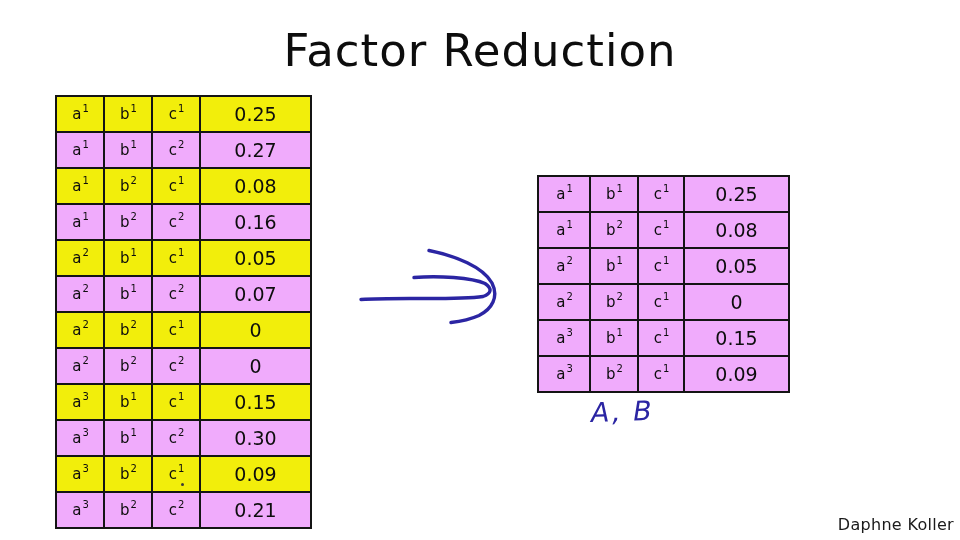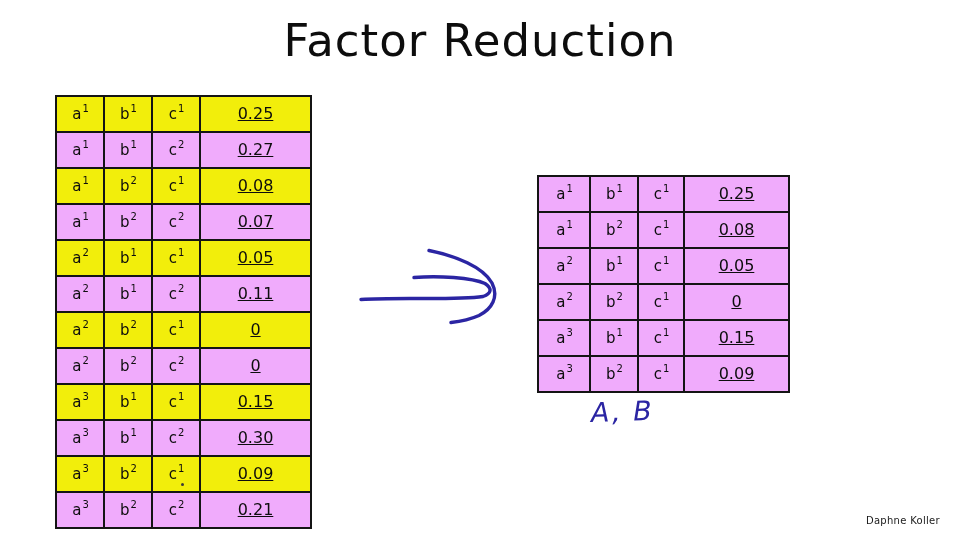--- a/index.html
+++ b/index.html
@@ -1,50 +1,50 @@
 <!DOCTYPE html>
 <html style="--hl: #f2ee0b; --ink: #2b25a3;"><head>
 <meta charset="utf-8">
 <style>
   html,body{margin:0;padding:0;background:#ffffff;}
   .stage{
     position:relative;width:960px;height:540px;background:#ffffff;overflow:hidden;
     font-family:"DejaVu Sans","Liberation Sans",sans-serif;color:#111;
   }
   .title{
-    position:absolute;top:14px;left:0;width:100%;
+    position:absolute;top:24px;left:0;width:100%;
     text-align:center;font-size:45px;font-weight:500;letter-spacing:1px;color:#0d0d0d;
   }
   table.factor{position:absolute;border-collapse:collapse;background:#f0abfc;}
   table.factor td{
     border:2.4px solid #141414;text-align:center;vertical-align:middle;
     padding:0;font-size:15px;color:#0d0d0d;height:34px;line-height:34px;
   }
   table.factor tr.hl td{background:var(--hl,#f2ee0b);}
   table.factor td sup{font-size:10px;line-height:0;position:relative;top:-1px;left:1px;}
-  table.factor td.val{font-size:16px;text-decoration:underline;}
+  table.factor td.val{font-size:19px;}
   #left-table{left:55px;top:95px;}
   #left-table td:nth-child(1){width:46px;}
   #left-table td:nth-child(2){width:46px;}
   #left-table td:nth-child(3){width:46px;}
   #left-table td:nth-child(4){width:109px;}
   #right-table{left:537px;top:175px;}
   #right-table td:nth-child(1){width:50px;}
   #right-table td:nth-child(2){width:46px;}
   #right-table td:nth-child(3){width:44px;}
   #right-table td:nth-child(4){width:103px;}
   .arrow-svg{position:absolute;left:340px;top:228px;width:175px;height:105px;}
   .arrow-svg path{stroke:var(--ink,#2b25a3);stroke-width:3.4;fill:none;stroke-linecap:round;}
   .annotation{
     position:absolute;left:591px;top:395px;width:120px;
     font-size:27px;font-style:italic;font-weight:500;color:var(--ink,#2b25a3);
     transform:rotate(-2deg);letter-spacing:2px;
   }
   .author{
-    position:absolute;right:20px;top:515px;font-size:10px;color:#1a1a1a;letter-spacing:0.3px;
+    position:absolute;right:6px;top:515px;font-size:16px;color:#1a1a1a;letter-spacing:0.3px;
   }
   .ink-dot{
     position:absolute;left:181px;top:483px;width:3px;height:3px;border-radius:50%;background:#3a3a3a;
   }
 </style>
 </head>
 <body>
 
 <div class="stage">
 
@@ -67,33 +67,33 @@
         <tr class="hl">
           <td><span>a</span><sup>1</sup></td>
           <td><span>b</span><sup>2</sup></td>
           <td><span>c</span><sup>1</sup></td>
           <td class="val">0.08</td>
         </tr>
         <tr>
           <td><span>a</span><sup>1</sup></td>
           <td><span>b</span><sup>2</sup></td>
           <td><span>c</span><sup>2</sup></td>
-          <td class="val">0.07</td>
+          <td class="val">0.16</td>
         </tr>
         <tr class="hl">
           <td><span>a</span><sup>2</sup></td>
           <td><span>b</span><sup>1</sup></td>
           <td><span>c</span><sup>1</sup></td>
           <td class="val">0.05</td>
         </tr>
         <tr>
           <td><span>a</span><sup>2</sup></td>
           <td><span>b</span><sup>1</sup></td>
           <td><span>c</span><sup>2</sup></td>
-          <td class="val">0.11</td>
+          <td class="val">0.07</td>
         </tr>
         <tr class="hl">
           <td><span>a</span><sup>2</sup></td>
           <td><span>b</span><sup>2</sup></td>
           <td><span>c</span><sup>1</sup></td>
           <td class="val">0</td>
         </tr>
         <tr>
           <td><span>a</span><sup>2</sup></td>
           <td><span>b</span><sup>2</sup></td>

